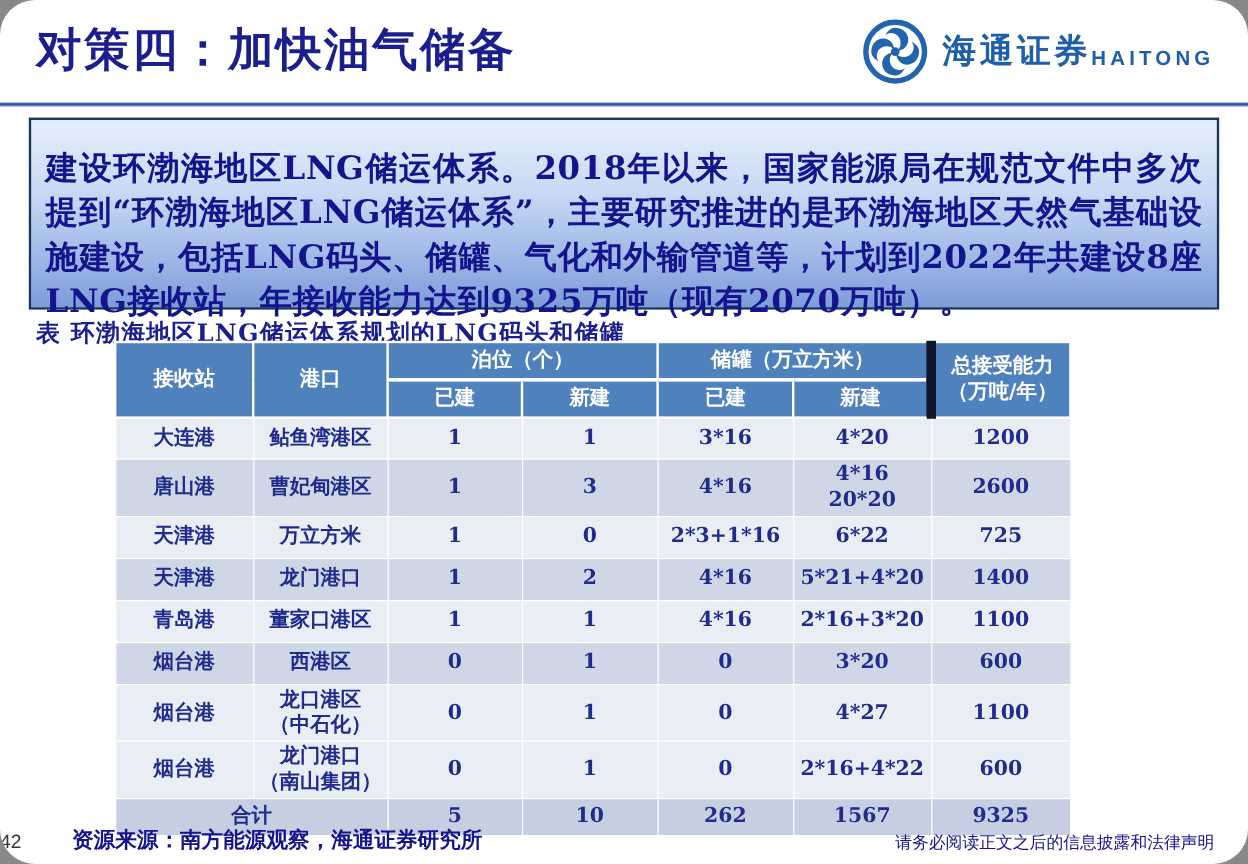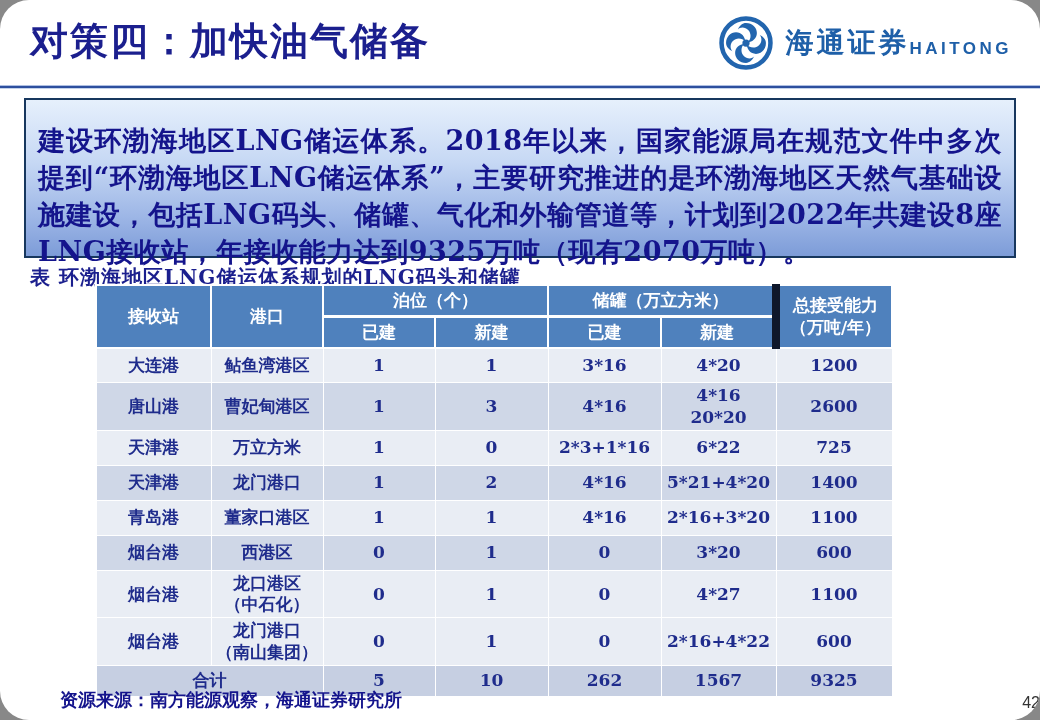--- a/index.html
+++ b/index.html
@@ -82,22 +82,22 @@
   tr.band-light td{background:var(--band-light);}
   tr.band-dark td{background:var(--band-dark);}
   tr.total-row td{background:var(--total-band);height:31px;}
   
   .footer-source{
     position:absolute;left:60px;bottom:8px;
     font-family:"DejaVu Serif","Liberation Serif",serif;
     font-size:18px;font-weight:bold;color:#14148C;
   }
   .footer-page{
-    position:absolute;left:0;right:0;bottom:8px;text-align:right;
-    font-size:16px;color:#333333;margin-left:20px;
+    position:absolute;left:0;right:0;bottom:8px;text-align:left;
+    font-size:16px;color:#333333;
   }
   .footer-disclaimer{
     position:absolute;right:28px;bottom:8px;
     font-family:"DejaVu Serif","Liberation Serif",serif;
     font-size:14px;color:#14148C;
   }
 </style>
 </head>
 <body>
 
@@ -242,14 +242,15 @@
           <td>262</td>
           <td>1567</td>
           <td>9325</td>
         </tr>
       </tfoot>
     </table>
   </div>
 
   <div class="footer-source">资源来源：南方能源观察，海通证券研究所</div>
   <div class="footer-page">42</div>
+  <div class="footer-disclaimer">请务必阅读正文之后的信息披露和法律声明</div>
 
 </div>
 
 </body></html>

